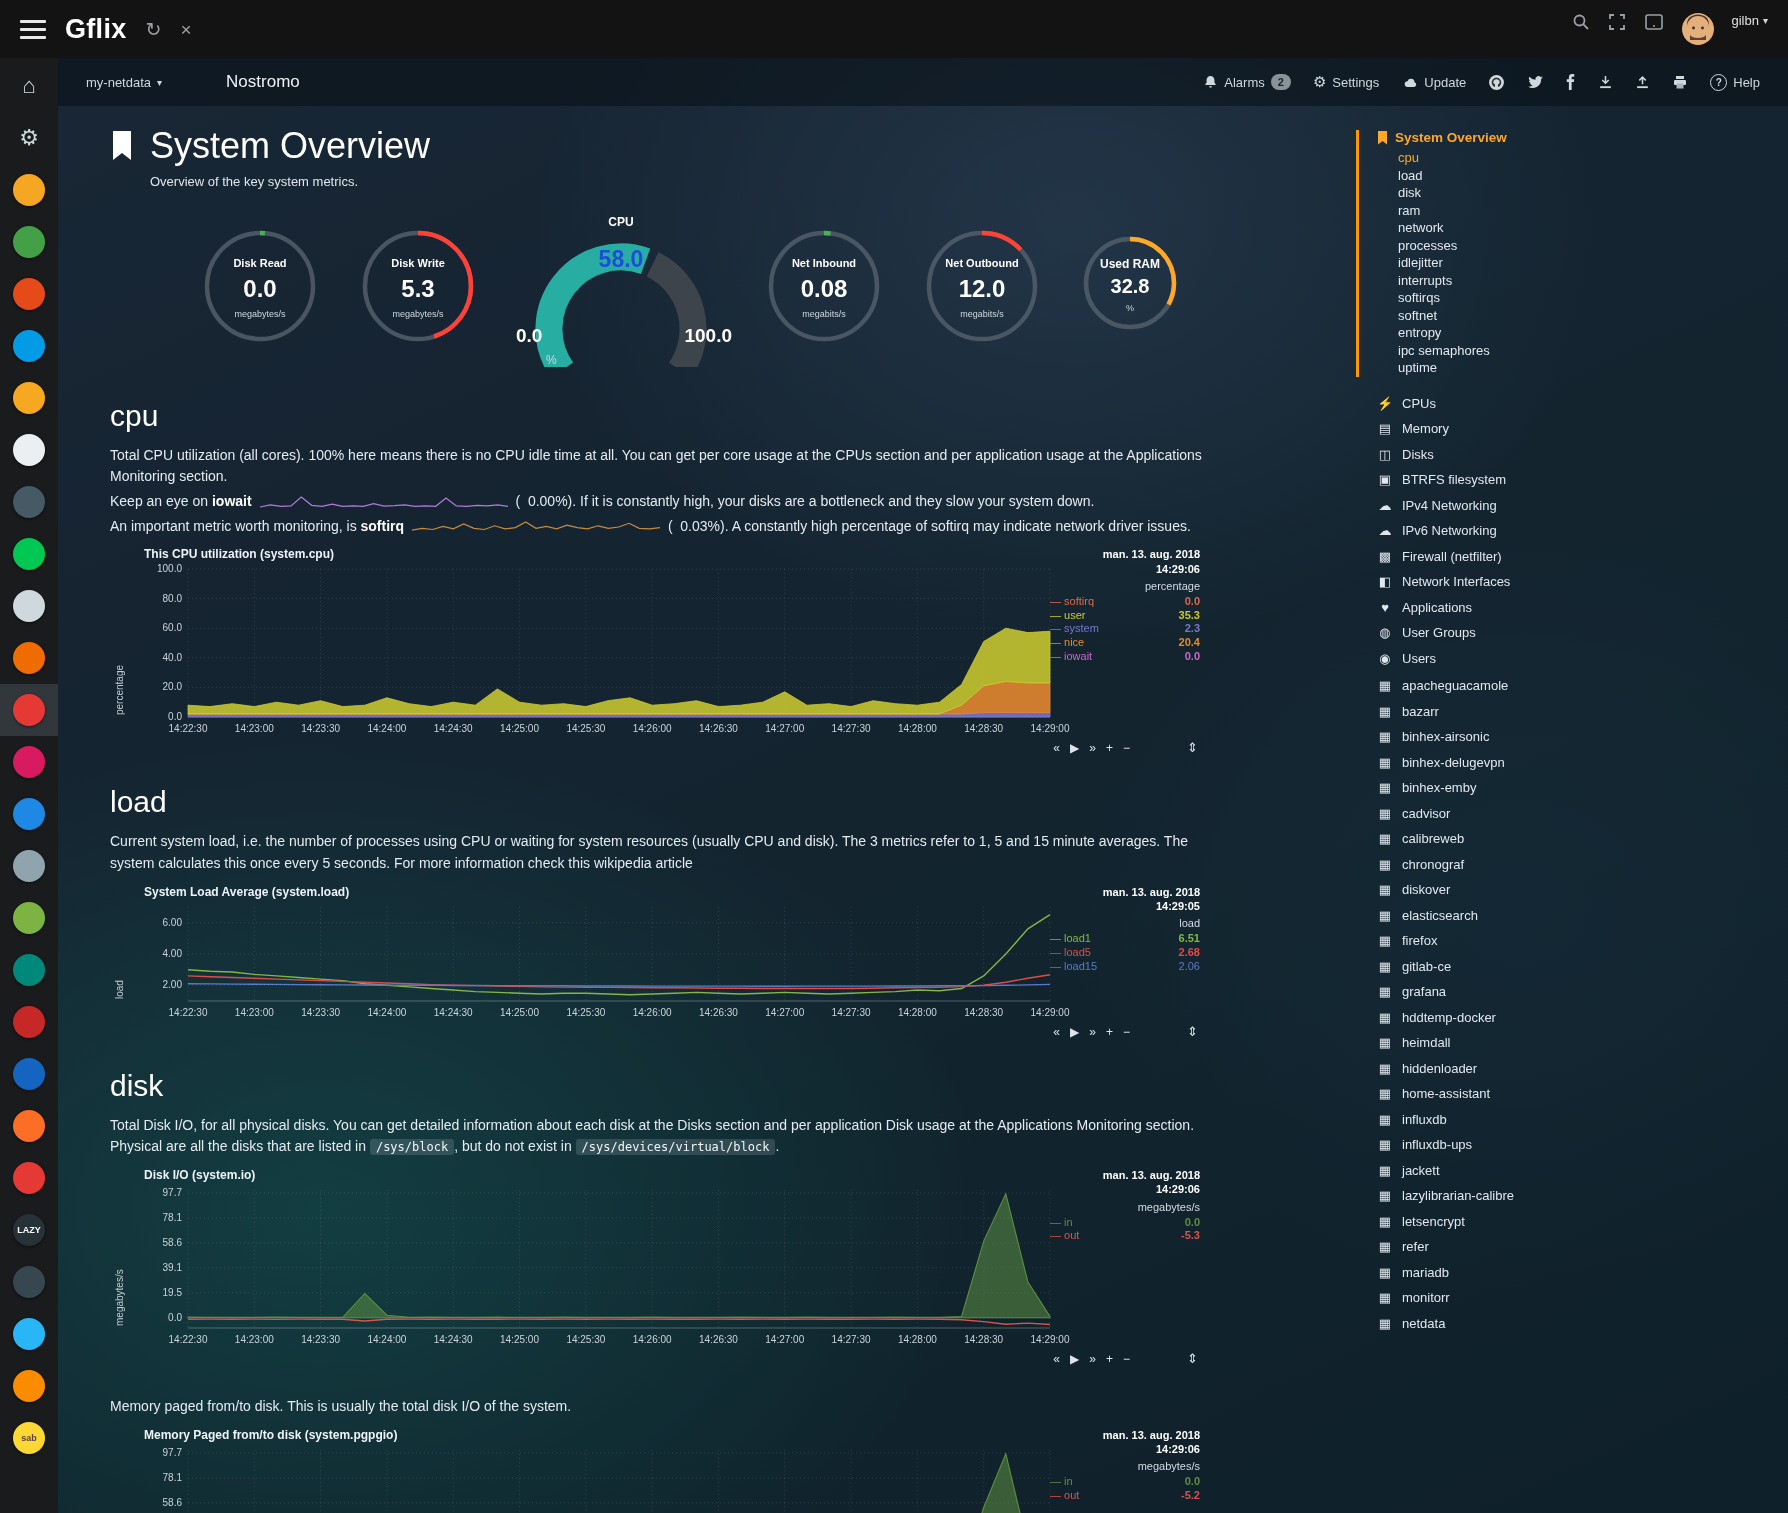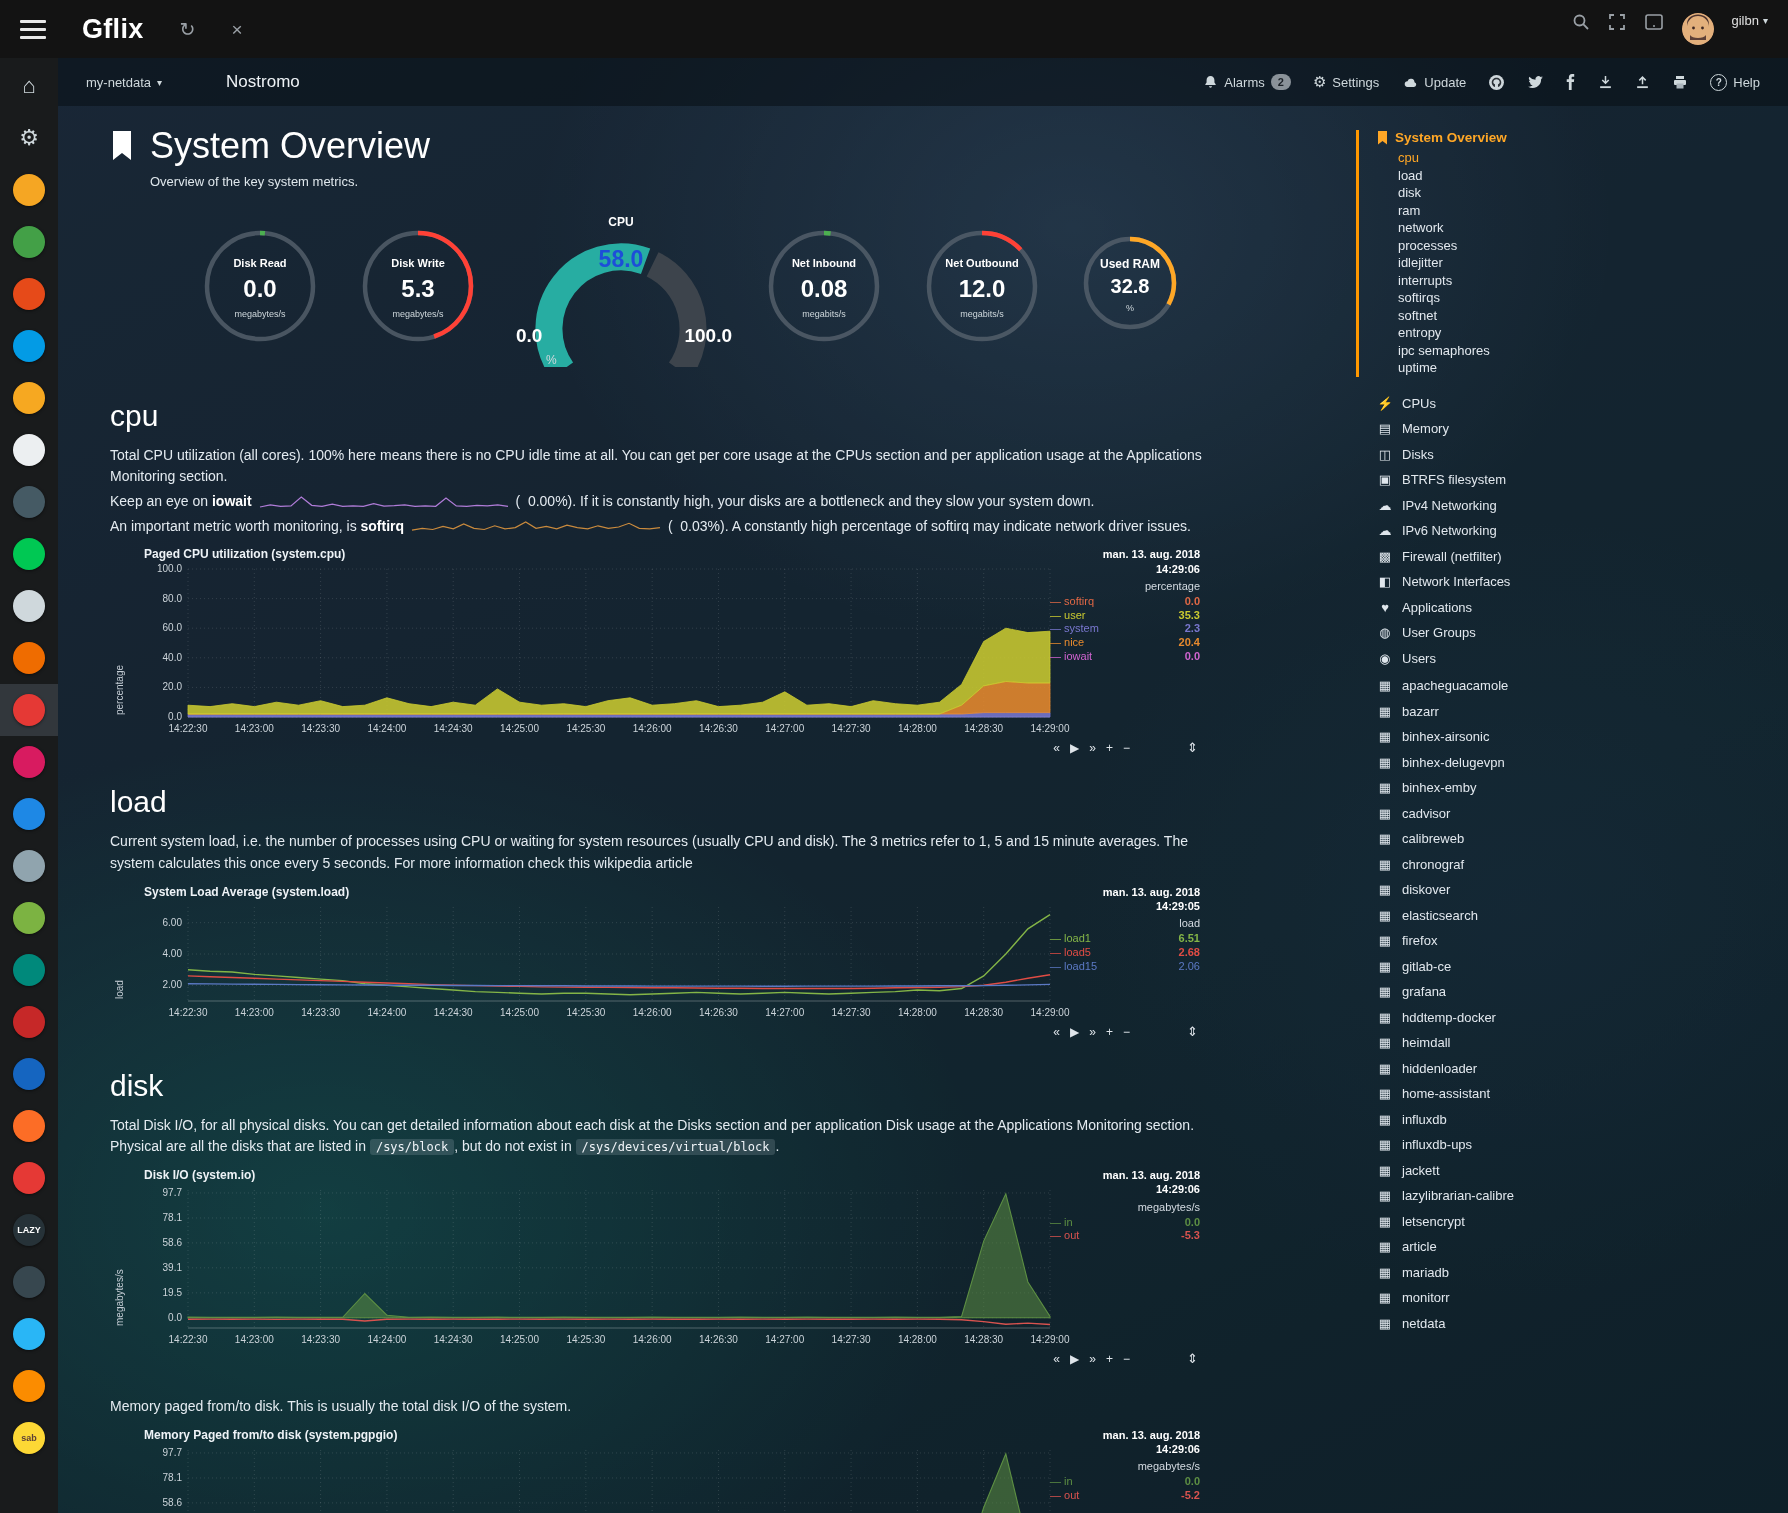--- a/index.html
+++ b/index.html
@@ -6,21 +6,21 @@
   body{
     width:1788px;height:1513px;overflow:hidden;position:relative;
     font-family:"Liberation Sans",sans-serif;color:#e6edf2;
     background:
       radial-gradient(1100px 800px at 18% 80%, rgba(24,160,140,0.38), rgba(0,0,0,0) 60%),
       radial-gradient(900px 700px at 60% 15%, rgba(95,135,175,0.32), rgba(0,0,0,0) 60%),
       radial-gradient(700px 600px at 85% 60%, rgba(40,70,100,0.28), rgba(0,0,0,0) 65%),
       linear-gradient(155deg,#243447 0%,#1d2f3e 35%,#173039 65%,#122831 100%);
   }
   
-  .topbar{height:58px;background:#131313;display:flex;align-items:center;padding:0 20px;gap:36px;position:relative;z-index:9}
+  .topbar{height:58px;background:#131313;display:flex;align-items:center;padding:0 20px;gap:19px;position:relative;z-index:9}
   .hamburger{width:26px;cursor:pointer;display:flex;flex-direction:column;gap:5px}
   .hamburger span{height:3px;background:#e8e8e8;border-radius:1px}
   .brand{font-size:27px;font-weight:bold;color:#fff;letter-spacing:.3px}
   .tb-ic{color:#9aa0a6;font-size:19px;cursor:pointer;line-height:1}
   .tb-right{margin-left:auto;display:flex;align-items:flex-start;gap:18px}
   .tb-svg{display:block}
   .avatar{width:32px;height:32px;border-radius:50%;overflow:hidden;background:#7a5743;flex-shrink:0}
   .username{color:#e0e0e0;font-size:13px;display:flex;align-items:center;gap:4px;cursor:pointer}
   .caret{font-size:10px;color:#cfd8dc}
   
@@ -359,21 +359,21 @@
         </div>
         <div class="desc">
           <span>An important metric worth monitoring, is </span><b>softirq</b>
           <svg class="spark" width="250" height="14">
               <path d="M1.0,10.1 L11.3,8.3 L21.7,9.5 L32.0,6.4 L42.3,8.9 L52.7,3.9 L63.0,8.3 L73.3,9.5 L83.7,5.8 L94.0,8.9 L104.3,7.6 L114.7,2.0 L125.0,8.3 L135.3,6.4 L145.7,8.9 L156.0,5.1 L166.3,7.6 L176.7,8.9 L187.0,5.8 L197.3,8.3 L207.7,7.0 L218.0,3.3 L228.3,8.3 L238.7,8.9 L249.0,7.6" fill="none" stroke="#C98A3D" stroke-width="1.2"></path>
             </svg>
           <span>(&nbsp;&nbsp;0.03%).</span><span> A constantly high percentage of softirq may indicate network driver issues.</span>
         </div>
 
         <div class="chartbox">
-          <div class="ch-title">Paged CPU utilization (system.cpu)</div>
+          <div class="ch-title">This CPU utilization (system.cpu)</div>
           <div class="ch-ylabel">percentage</div>
           <div class="ch-legend">
             <div class="ch-date"><span>man. 13. aug. 2018</span><br><span>14:29:06</span></div>
             <div class="ch-unit">percentage</div>
             <div class="ch-entries">
                 <div class="ch-entry">
                   <span style="color: rgb(224, 104, 69);">— softirq</span>
                   <span style="color: rgb(224, 104, 69); font-weight: bold;">0.0</span>
                 </div>
                 <div class="ch-entry">
@@ -824,21 +824,21 @@
             <div class="nav-app">
               <span class="ic">▦</span>
               <span>lazylibrarian-calibre</span>
             </div>
             <div class="nav-app">
               <span class="ic">▦</span>
               <span>letsencrypt</span>
             </div>
             <div class="nav-app">
               <span class="ic">▦</span>
-              <span>article</span>
+              <span>refer</span>
             </div>
             <div class="nav-app">
               <span class="ic">▦</span>
               <span>mariadb</span>
             </div>
             <div class="nav-app">
               <span class="ic">▦</span>
               <span>monitorr</span>
             </div>
             <div class="nav-app">

